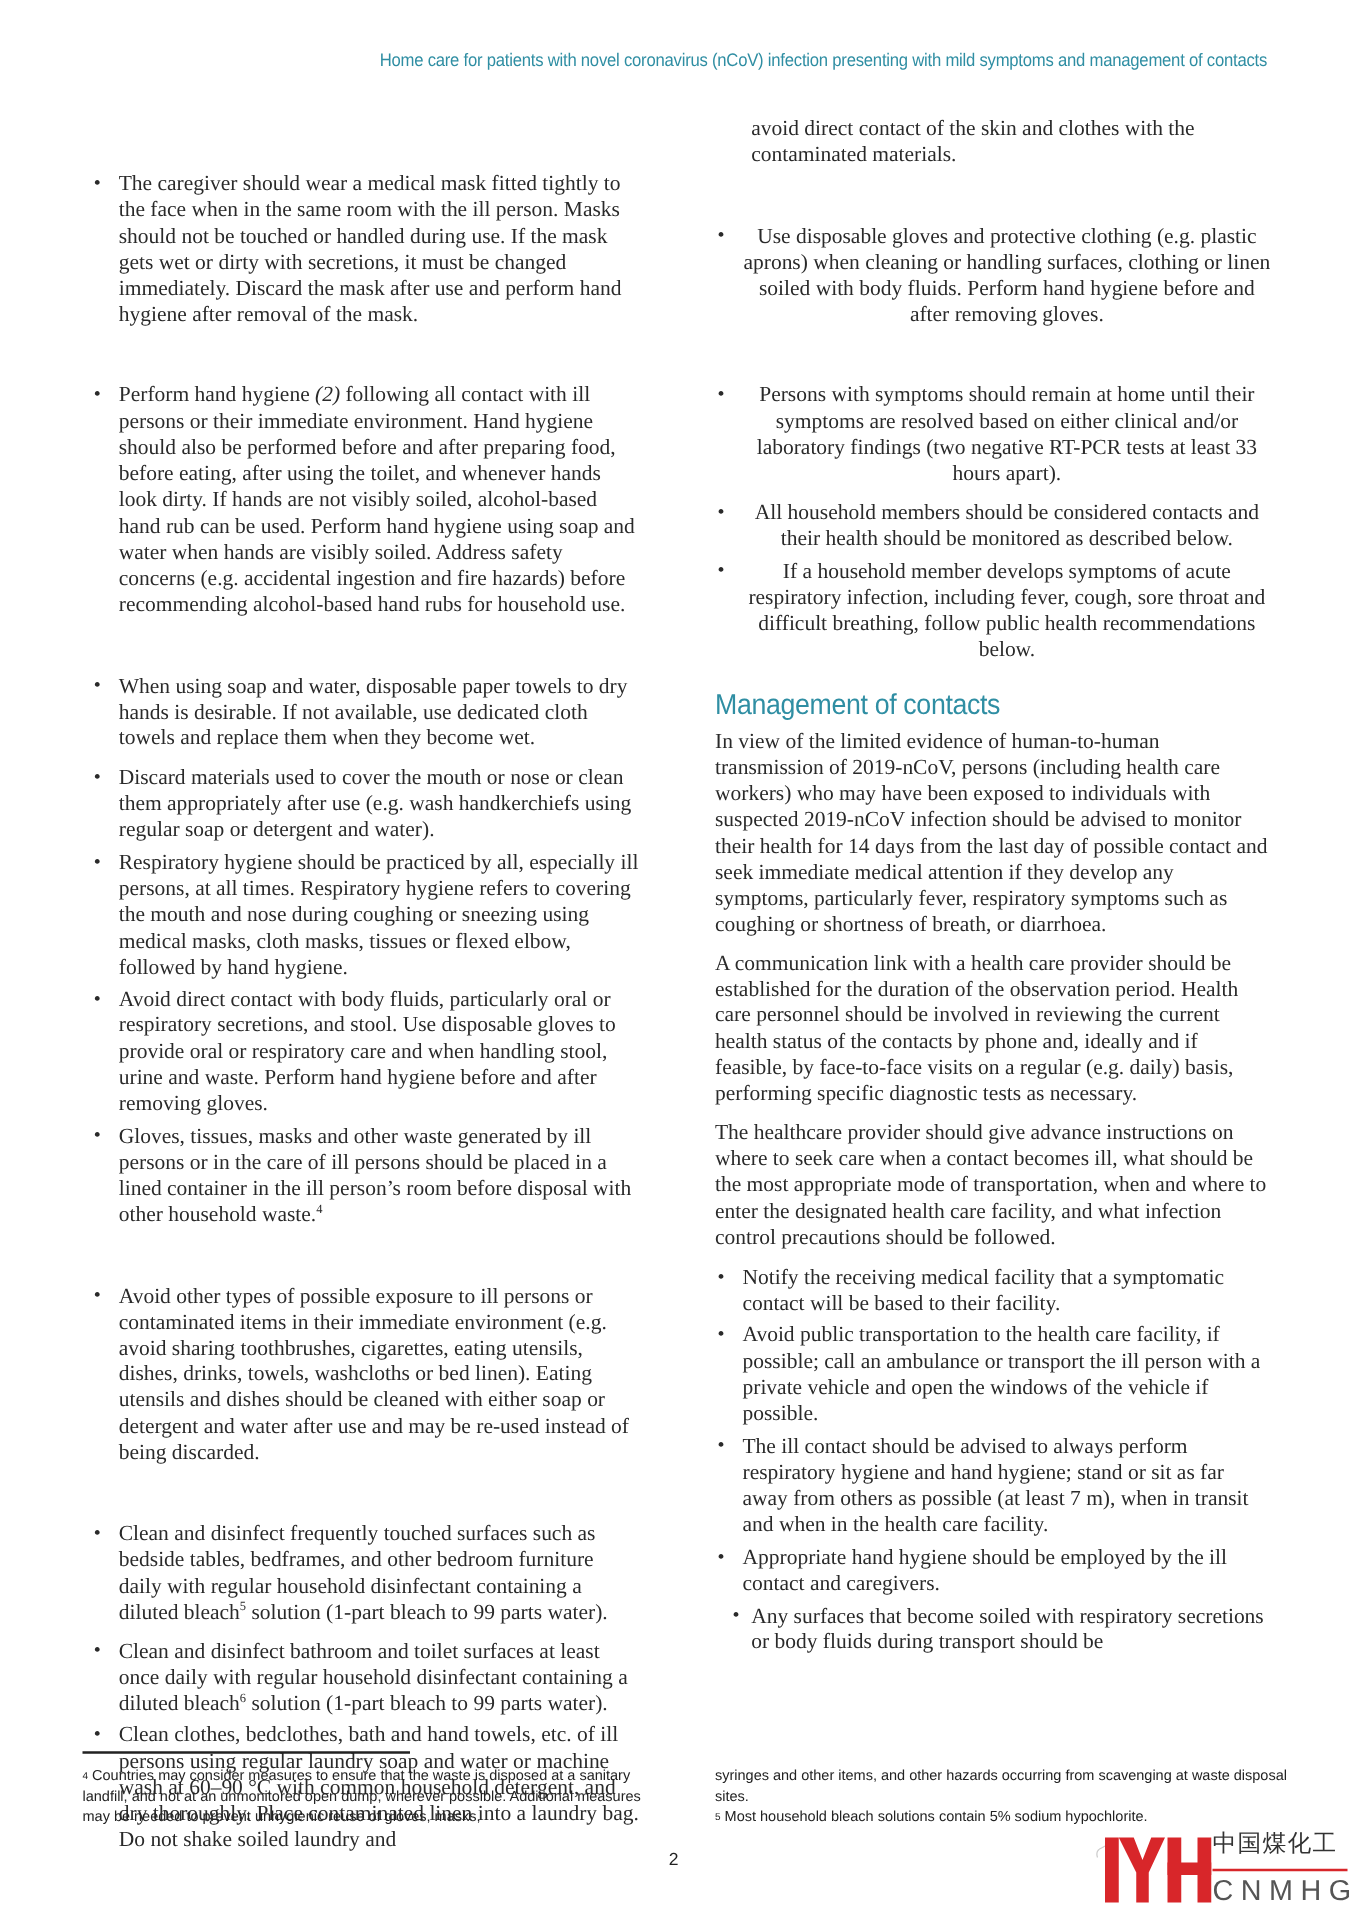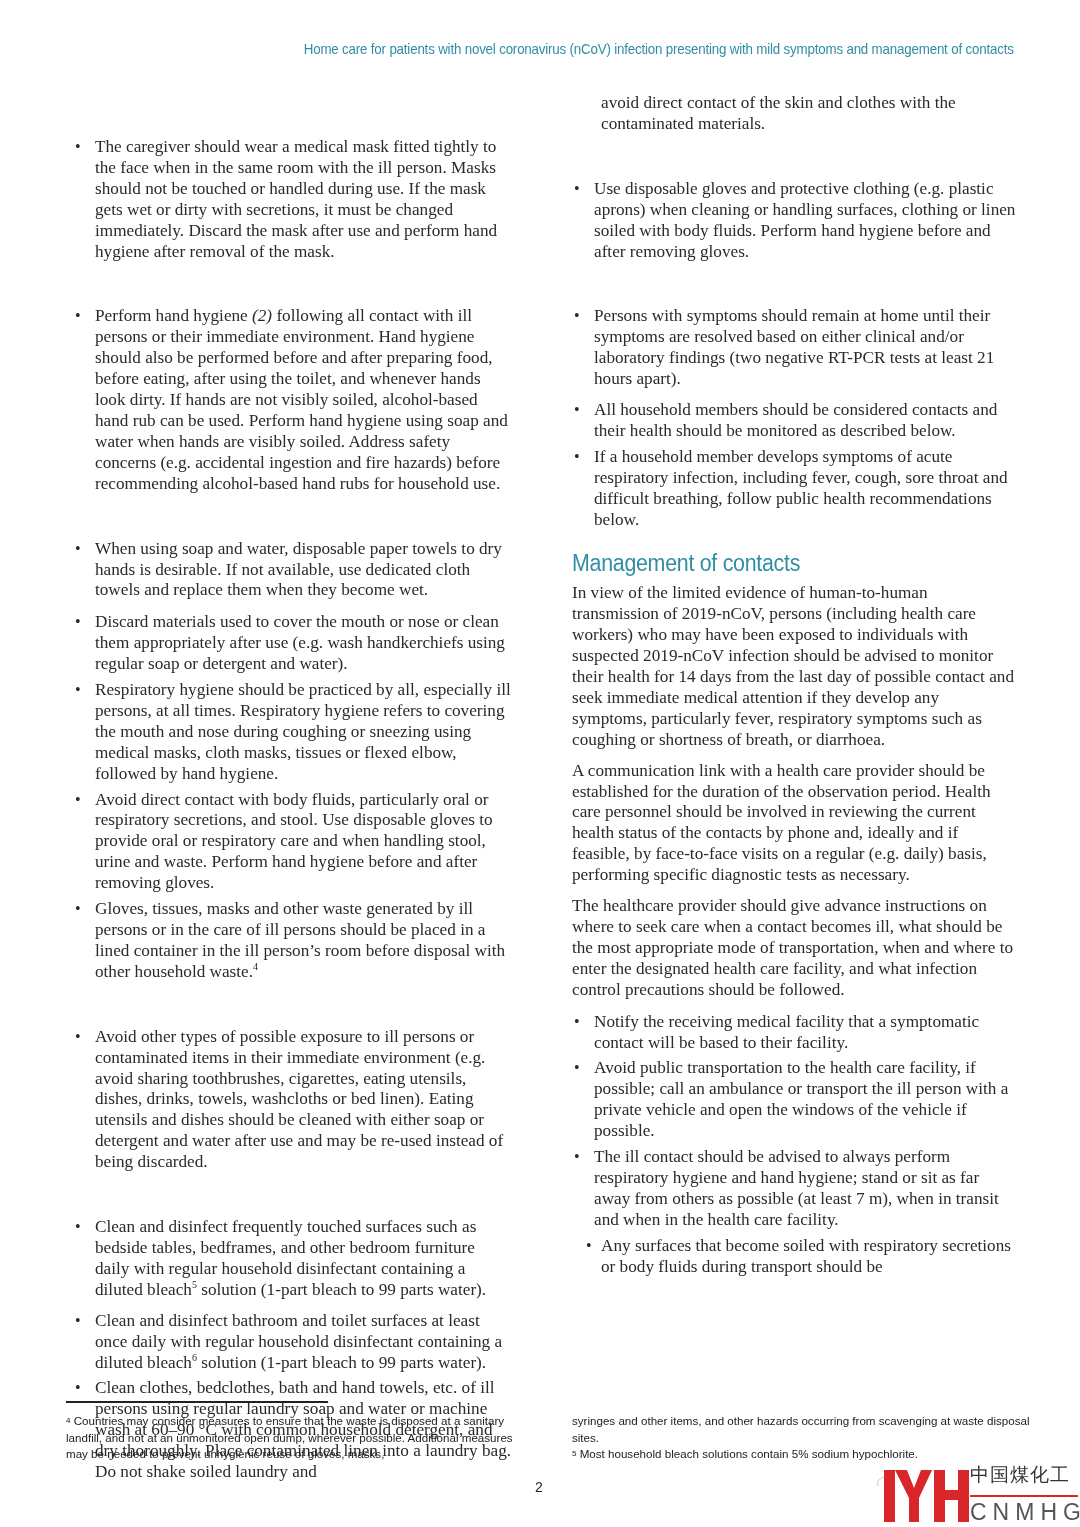--- a/index.html
+++ b/index.html
@@ -8,21 +8,21 @@
   .running-header { position: absolute; top: 41px; right: 66px; font-family: "Liberation Sans", sans-serif;
          font-size: 14.5px; color: #2f8ea3; letter-spacing: -0.2px; transform: scaleX(0.92); transform-origin: right center; white-space: nowrap; }
   .col { position: absolute; font-size: 17.2px; line-height: 20.9px; }
   .col-left { left: 73px; top: 93px; width: 440px; }
   .col-right { left: 572px; top: 93px; width: 445px; }
   ul.bullets { list-style: none; margin: 0; padding: 0; }
   ul.bullets li { position: relative; padding-left: 22px; margin-bottom: 5px; }
   ul.bullets li::before { content: "\2022"; position: absolute; left: 2px; top: 0; font-size: 16px; }
   ul.bullets li.gap { margin-bottom: 10px; margin-top: 44px; }
   .cont { padding-left: 29px; margin-bottom: 5px; }
-  .right-bullets li { padding-left: 29px; }
+  .right-bullets li { padding-left: 29px; text-align: center; }
   .right-bullets li::before { left: 13px; }
   .wide-bullets li { padding-left: 32px; margin-bottom: 0; }
   .wide-bullets li::before { left: 0; }
   .wide-bullets li.last { padding-left: 29px; }
   .wide-bullets li.last::before { left: 14px; }
   p.para { margin: 0 0 10px 0; }
   h2.section { font-family: "Liberation Sans", sans-serif; font-weight: normal; color: #2f8ea3;
          font-size: 23px; margin: 22px 0 10px 0; letter-spacing: -0.3px; transform: scaleX(0.93); transform-origin: left center; }
   sup { font-size: 10px; line-height: 0; }
   .fn-rule { position: absolute; left: 66px; top: 1401px; width: 262px; height: 2px; background: #222; }
@@ -55,32 +55,33 @@
     <li class="gap"><span>Clean and disinfect frequently touched surfaces such as bedside tables, bedframes, and other bedroom furniture daily with regular household disinfectant containing a diluted bleach</span><sup>5</sup><span> solution (1-part bleach to 99 parts water).</span></li>
     <li><span>Clean and disinfect bathroom and toilet surfaces at least once daily with regular household disinfectant containing a diluted bleach</span><sup>6</sup><span> solution (1-part bleach to 99 parts water).</span></li>
     <li>Clean clothes, bedclothes, bath and hand towels, etc. of ill persons using regular laundry soap and water or machine wash at 60–90 °C with common household detergent, and dry thoroughly. Place contaminated linen into a laundry bag. Do not shake soiled laundry and</li>
   </ul>
 </div>
 
 <div class="col col-right">
   <div class="cont">avoid direct contact of the skin and clothes with the contaminated materials.</div>
   <ul class="bullets right-bullets">
     <li class="gap">Use disposable gloves and protective clothing (e.g. plastic aprons) when cleaning or handling surfaces, clothing or linen soiled with body fluids. Perform hand hygiene before and after removing gloves.</li>
-    <li class="gap">Persons with symptoms should remain at home until their symptoms are resolved based on either clinical and/or laboratory findings (two negative RT-PCR tests at least 21 hours apart).</li>
+    <li class="gap">Persons with symptoms should remain at home until their symptoms are resolved based on either clinical and/or laboratory findings (two negative RT-PCR tests at least 33 hours apart).</li>
     <li>All household members should be considered contacts and their health should be monitored as described below.</li>
     <li style="margin-bottom:22px">If a household member develops symptoms of acute respiratory infection, including fever, cough, sore throat and difficult breathing, follow public health recommendations below.</li>
   </ul>
   <h2 class="section">Management of contacts</h2>
   <p class="para">In view of the limited evidence of human-to-human transmission of 2019-nCoV, persons (including health care workers) who may have been exposed to individuals with suspected 2019-nCoV infection should be advised to monitor their health for 14 days from the last day of possible contact and seek immediate medical attention if they develop any symptoms, particularly fever, respiratory symptoms such as coughing or shortness of breath, or diarrhoea.</p>
   <p class="para">A communication link with a health care provider should be established for the duration of the observation period. Health care personnel should be involved in reviewing the current health status of the contacts by phone and, ideally and if feasible, by face-to-face visits on a regular (e.g. daily) basis, performing specific diagnostic tests as necessary.</p>
   <p class="para" style="margin-bottom:11px">The healthcare provider should give advance instructions on where to seek care when a contact becomes ill, what should be the most appropriate mode of transportation, when and where to enter the designated health care facility, and what infection control precautions should be followed.</p>
   <ul class="bullets wide-bullets">
     <li>Notify the receiving medical facility that a symptomatic contact will be based to their facility.</li>
     <li>Avoid public transportation to the health care facility, if possible; call an ambulance or transport the ill person with a private vehicle and open the windows of the vehicle if possible.</li>
     <li>The ill contact should be advised to always perform respiratory hygiene and hand hygiene; stand or sit as far away from others as possible (at least 7 m), when in transit and when in the health care facility.</li>
+    <li>Appropriate hand hygiene should be employed by the ill contact and caregivers.</li>
     <li class="last">Any surfaces that become soiled with respiratory secretions or body fluids during transport should be</li>
   </ul>
 </div>
 
 <div class="fn-rule"></div>
 <div class="footnotes fn-left">
   <span class="fn-num">4</span><span> Countries may consider measures to ensure that the waste is disposed at a sanitary landfill, and not at an unmonitored open dump, wherever possible. Additional measures may be needed to prevent unhygienic reuse of gloves, masks,</span>
 </div>
 <div class="footnotes fn-right">
   <div>syringes and other items, and other hazards occurring from scavenging at waste disposal sites.</div>

